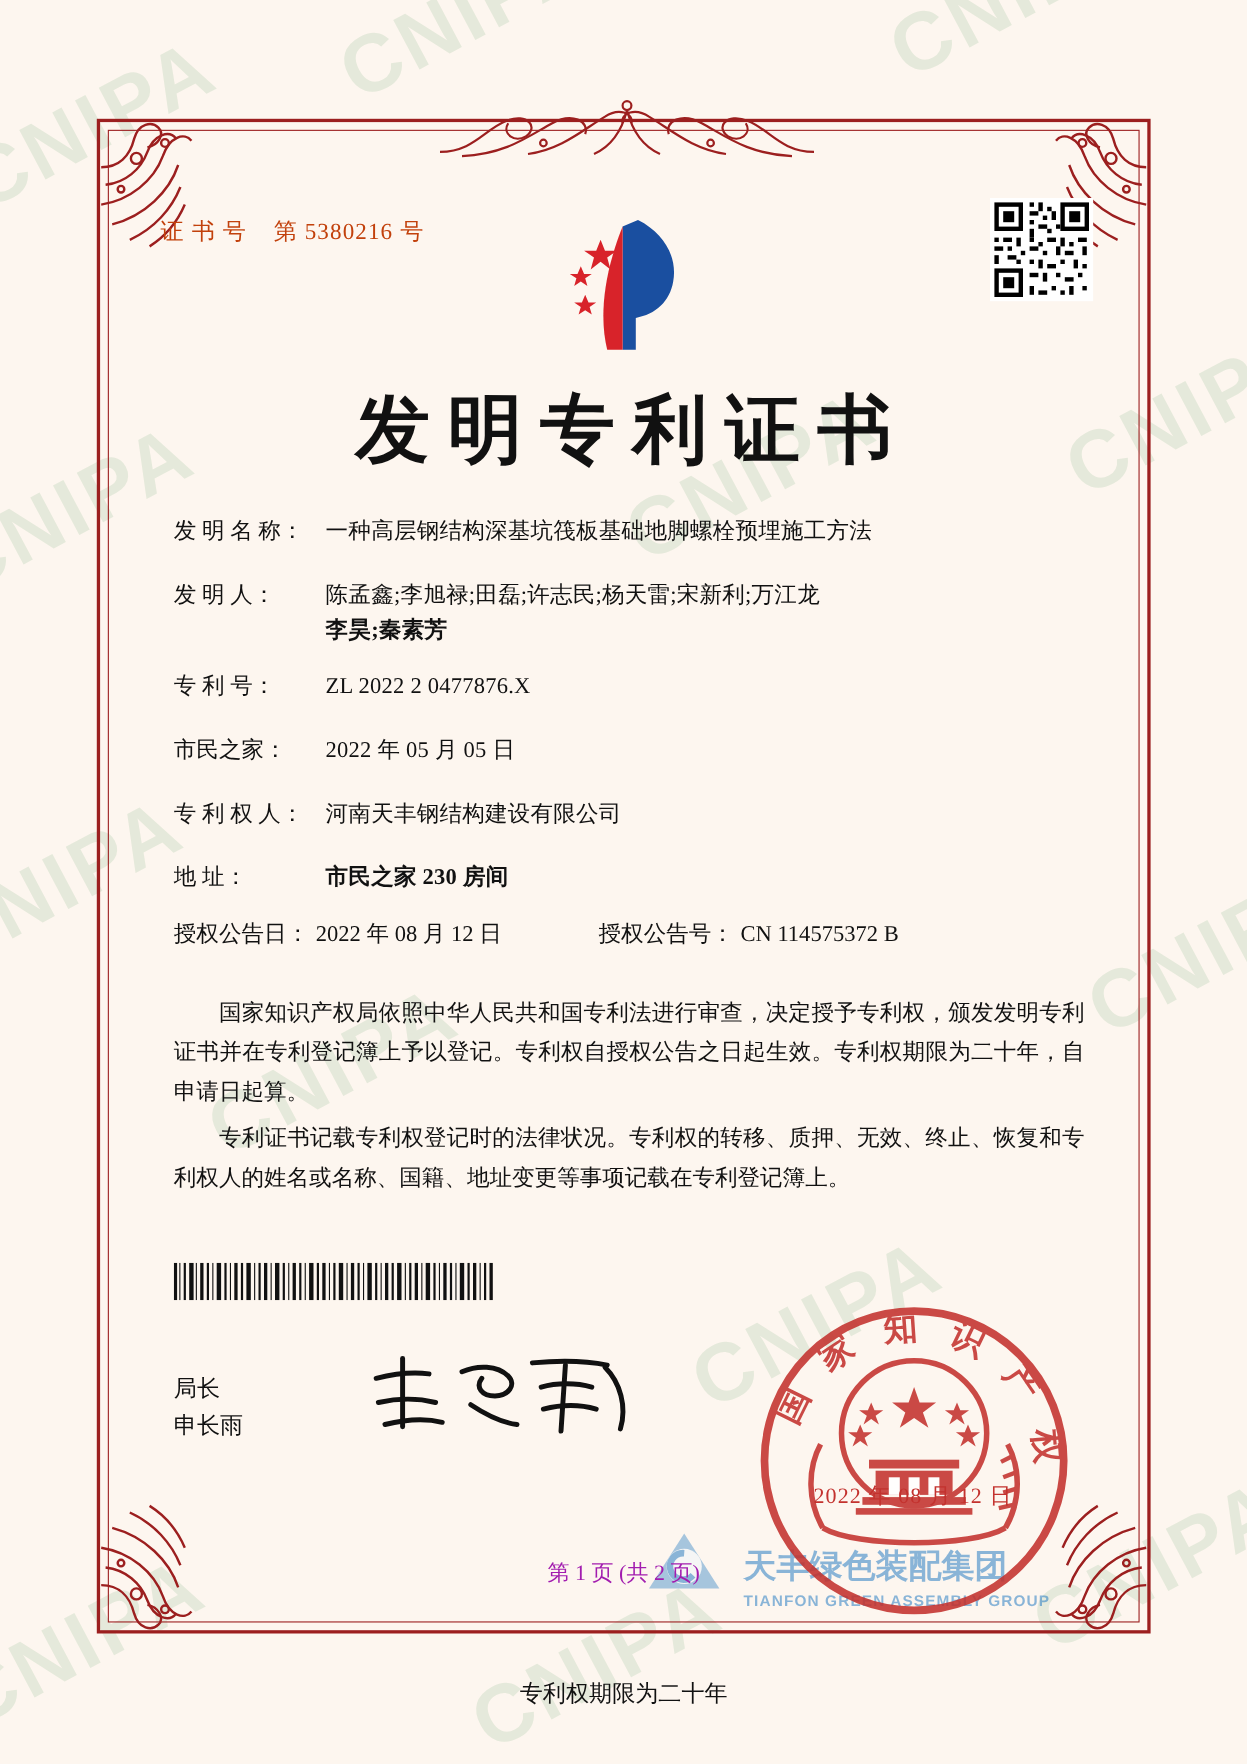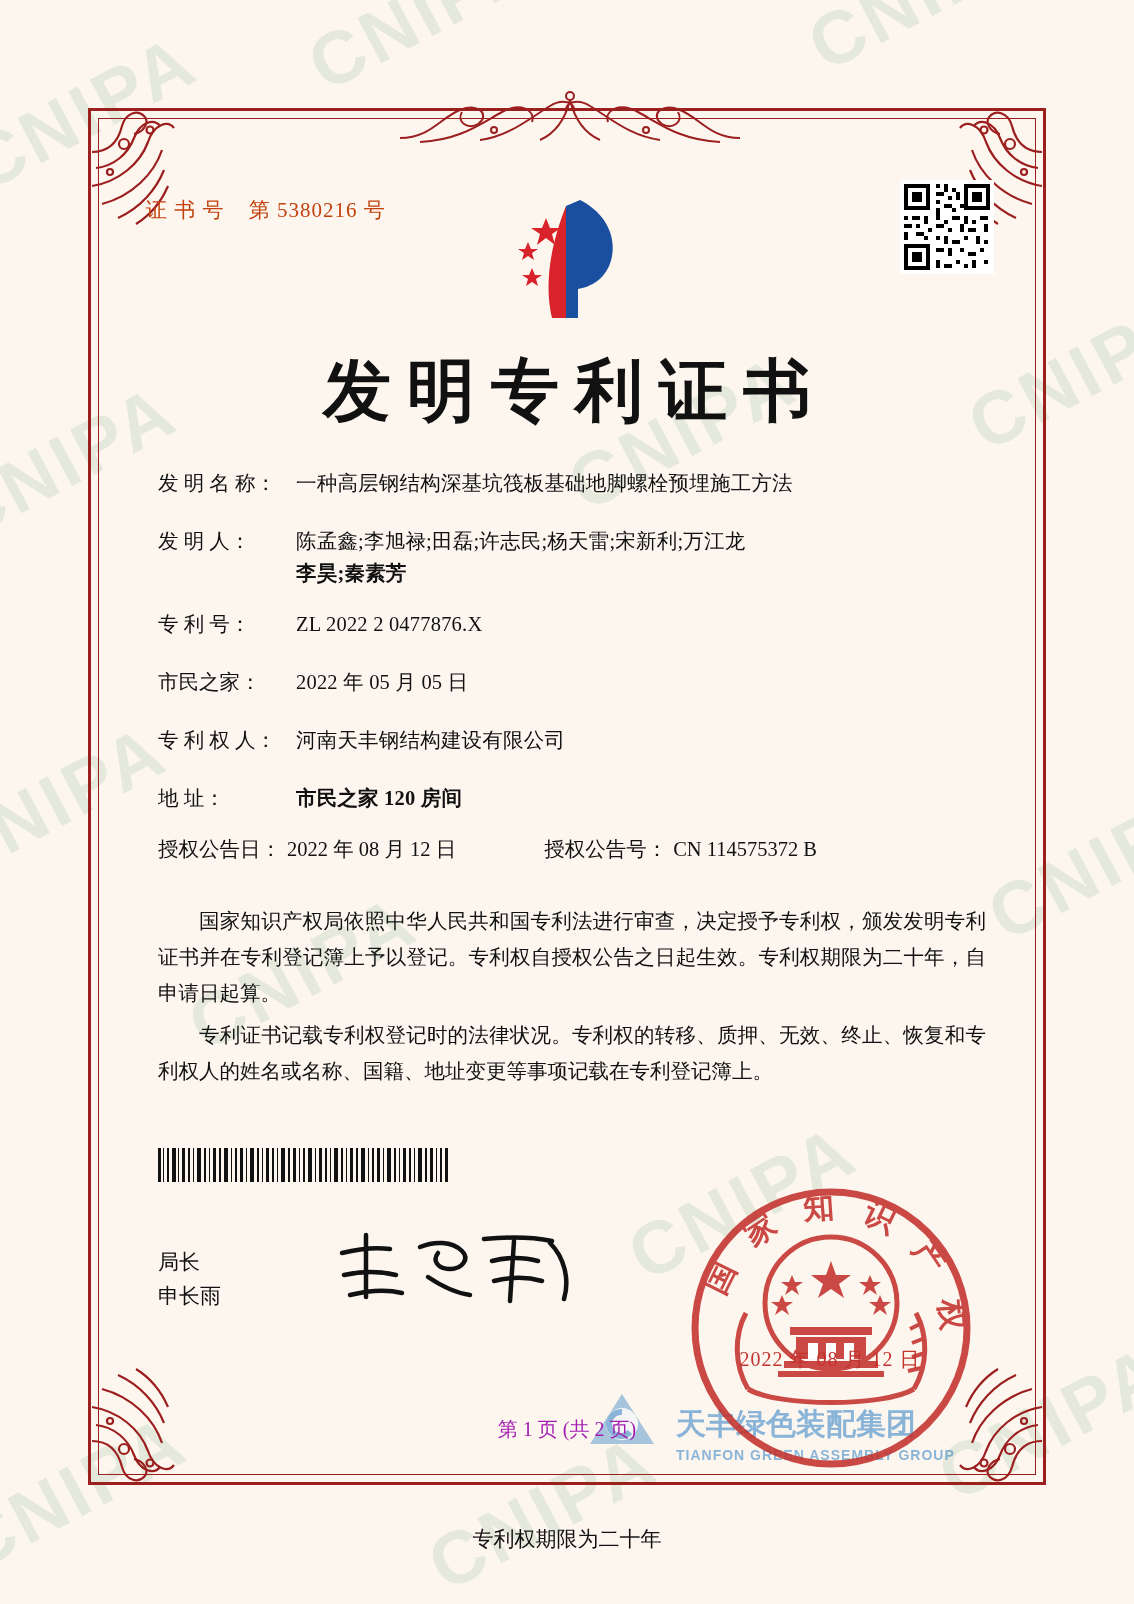--- a/index.html
+++ b/index.html
@@ -470,21 +470,21 @@
     </div>
 
     <div class="row">
       <div class="lbl">专 利 权 人：</div>
       <div class="val">河南天丰钢结构建设有限公司</div>
     </div>
 
     <div class="row" style="margin-bottom:20px;">
       <div class="lbl">地 址：</div>
       <div class="val">
-        <span class="line2">市民之家 120 房间</span>
+        <span class="line2">市民之家 230 房间</span>
       </div>
     </div>
 
     <div class="row-inline">
       <div class="seg">
         <span class="lbl-i">授权公告日：</span>
         <span class="val-i">2022 年 08 月 12 日</span>
       </div>
       <div class="seg second">
         <span class="lbl-i">授权公告号：</span>

